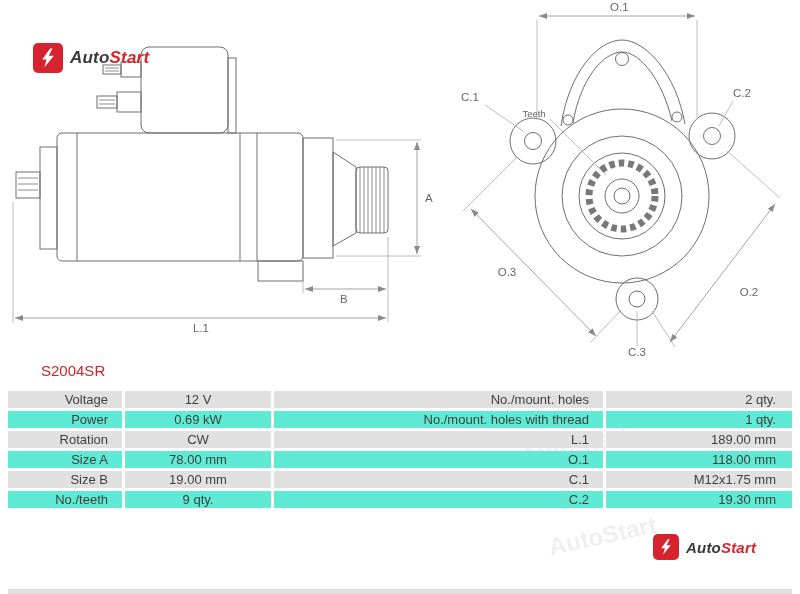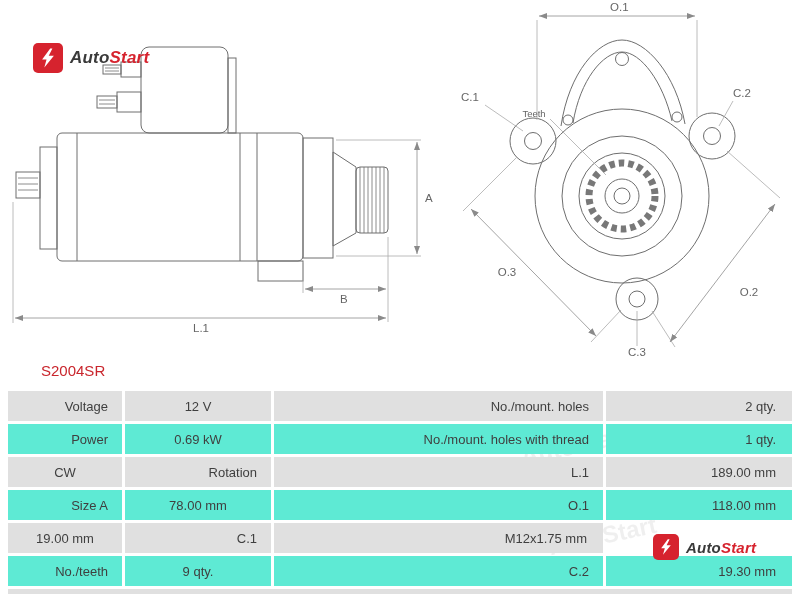--- a/index.html
+++ b/index.html
@@ -26,21 +26,21 @@
   .logo-text { font-style:italic; font-weight:700; letter-spacing:.2px; white-space:nowrap; }
   .logo-main .logo-text { font-size:17px; }
   .logo-small .logo-text { font-size:15px; }
   .logo-text .t1 { color:#3a3a3a;text-align:right; }
   .logo-text .t2 { color:#d6232e; }
 
   .part { position:absolute; left:11px; top:362px; font-size:15px; color:#c9252c;margin-left:30px; }
 
   
   .spec-table { position:absolute; left:8px; right:8px; top:391px; }
-  .srow { display:grid; grid-template-columns:114px 146px 1fr 186px; gap:3px; margin-bottom:3px; height:30px; }
+  .srow { display:grid; grid-template-columns:114px 146px 1fr 186px; gap:3px; margin-bottom:3px; height:17px; }
   .cell { display:flex; align-items:center; font-size:13px; color:#3f3f3f; }
   .lab  { justify-content:flex-end; padding-right:14px; }
   .valc { justify-content:center; }
   .valr { justify-content:flex-end; padding-right:16px; }
   .r-dark .cell  { background:#e0e0e0; }
   .r-light .cell { background:#5eead4; }
   .row-sliver { position:absolute; left:8px; right:8px; top:589px; height:5px; background:#e0e0e0; }
 
   .wm { position:absolute; color:#000; opacity:0.06; font-size:24px; font-weight:700; transform:rotate(-12deg); pointer-events:none; }
   .wm1 { left:520px; top:432px; }
@@ -172,32 +172,33 @@
       <div class="cell lab">No./mount. holes</div>
       <div class="cell valr">2 qty.</div>
     </div>
     <div class="srow r-light">
       <div class="cell lab">Power</div>
       <div class="cell valc">0.69 kW</div>
       <div class="cell lab">No./mount. holes with thread</div>
       <div class="cell valr">1 qty.</div>
     </div>
     <div class="srow r-dark">
+      <div class="cell lab">Rotation</div>
       <div class="cell valc">CW</div>
-      <div class="cell lab">Rotation</div>
       <div class="cell lab">L.1</div>
       <div class="cell valr">189.00 mm</div>
     </div>
     <div class="srow r-light">
       <div class="cell lab">Size A</div>
       <div class="cell valc">78.00 mm</div>
       <div class="cell lab">O.1</div>
       <div class="cell valr">118.00 mm</div>
     </div>
     <div class="srow r-dark">
+      <div class="cell lab">Size B</div>
       <div class="cell valc">19.00 mm</div>
       <div class="cell lab">C.1</div>
       <div class="cell valr">M12x1.75 mm</div>
     </div>
     <div class="srow r-light">
       <div class="cell lab">No./teeth</div>
       <div class="cell valc">9 qty.</div>
       <div class="cell lab">C.2</div>
       <div class="cell valr">19.30 mm</div>
     </div>

